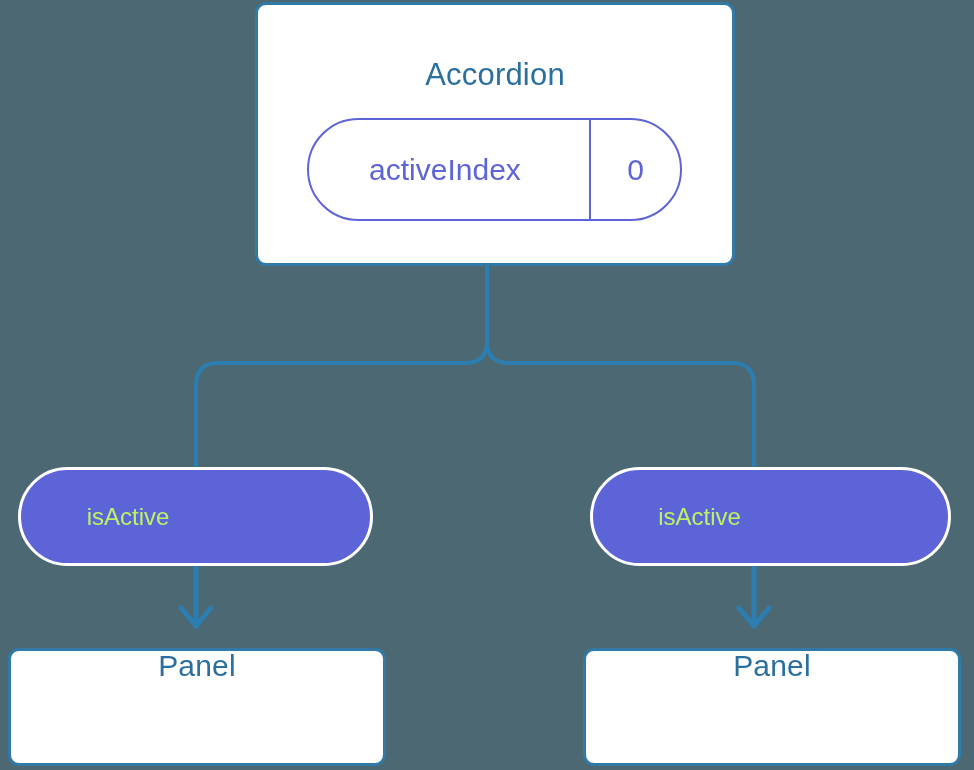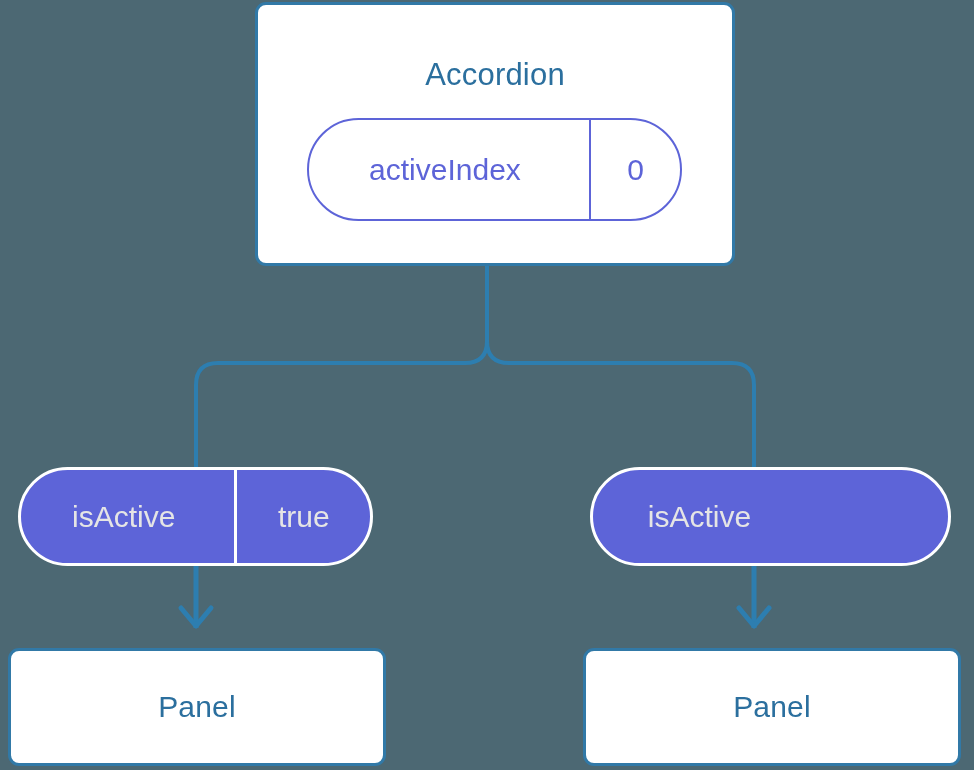--- a/index.html
+++ b/index.html
@@ -57,21 +57,20 @@
     top: 2px;
     width: 480px;
     height: 264px;
   }
   #accordion-box .comp-title {
     margin-top: 54px;
   }
 
   
   .panel-box {
-    justify-content: center;
     height: 118px;
   }
   #panel-left-box  { left: 8px;   top: 648px; width: 378px; }
   #panel-right-box { left: 583px; top: 648px; width: 378px; }
   .panel-box .comp-title { font-size: 30px; }
 
   
   .pill {
     position: absolute;
     box-sizing: border-box;
@@ -112,22 +111,22 @@
   #state-pill-accordion .pill-key { width: 281px; }
   #state-pill-accordion .pill-val { width: 94px; }
 
   
   .pill.filled {
     background: #5d64d8;
     border: 3px solid #ffffff;
   }
   .pill.filled .pill-key,
   .pill.filled .pill-val {
-    color: #e5e5e5;
-    font-size: 30px;
+    color: #bef264;
+    font-size: 24px;
     text-align: center;
   }
   .pill.filled .pill-val {
     border-left: 3px solid #ffffff;
   }
   #prop-pill-left {
     left: 18px;
     top: 467px;
     width: 355px;
     height: 99px;
@@ -179,21 +178,20 @@
     <div class="comp-title">Accordion</div>
   </div>
 
   <div id="state-pill-accordion" class="pill outline">
     <div class="pill-key">activeIndex</div>
     <div class="pill-val">0</div>
   </div>
 
   <div id="prop-pill-left" class="pill filled">
     <div class="pill-key">isActive</div>
-    <div class="pill-val">true</div>
   </div>
 
   <div id="panel-left-box" class="comp-box panel-box">
     <div class="comp-title">Panel</div>
   </div>
 
   <div id="prop-pill-right" class="pill filled">
     <div class="pill-key">isActive</div>
   </div>
 

